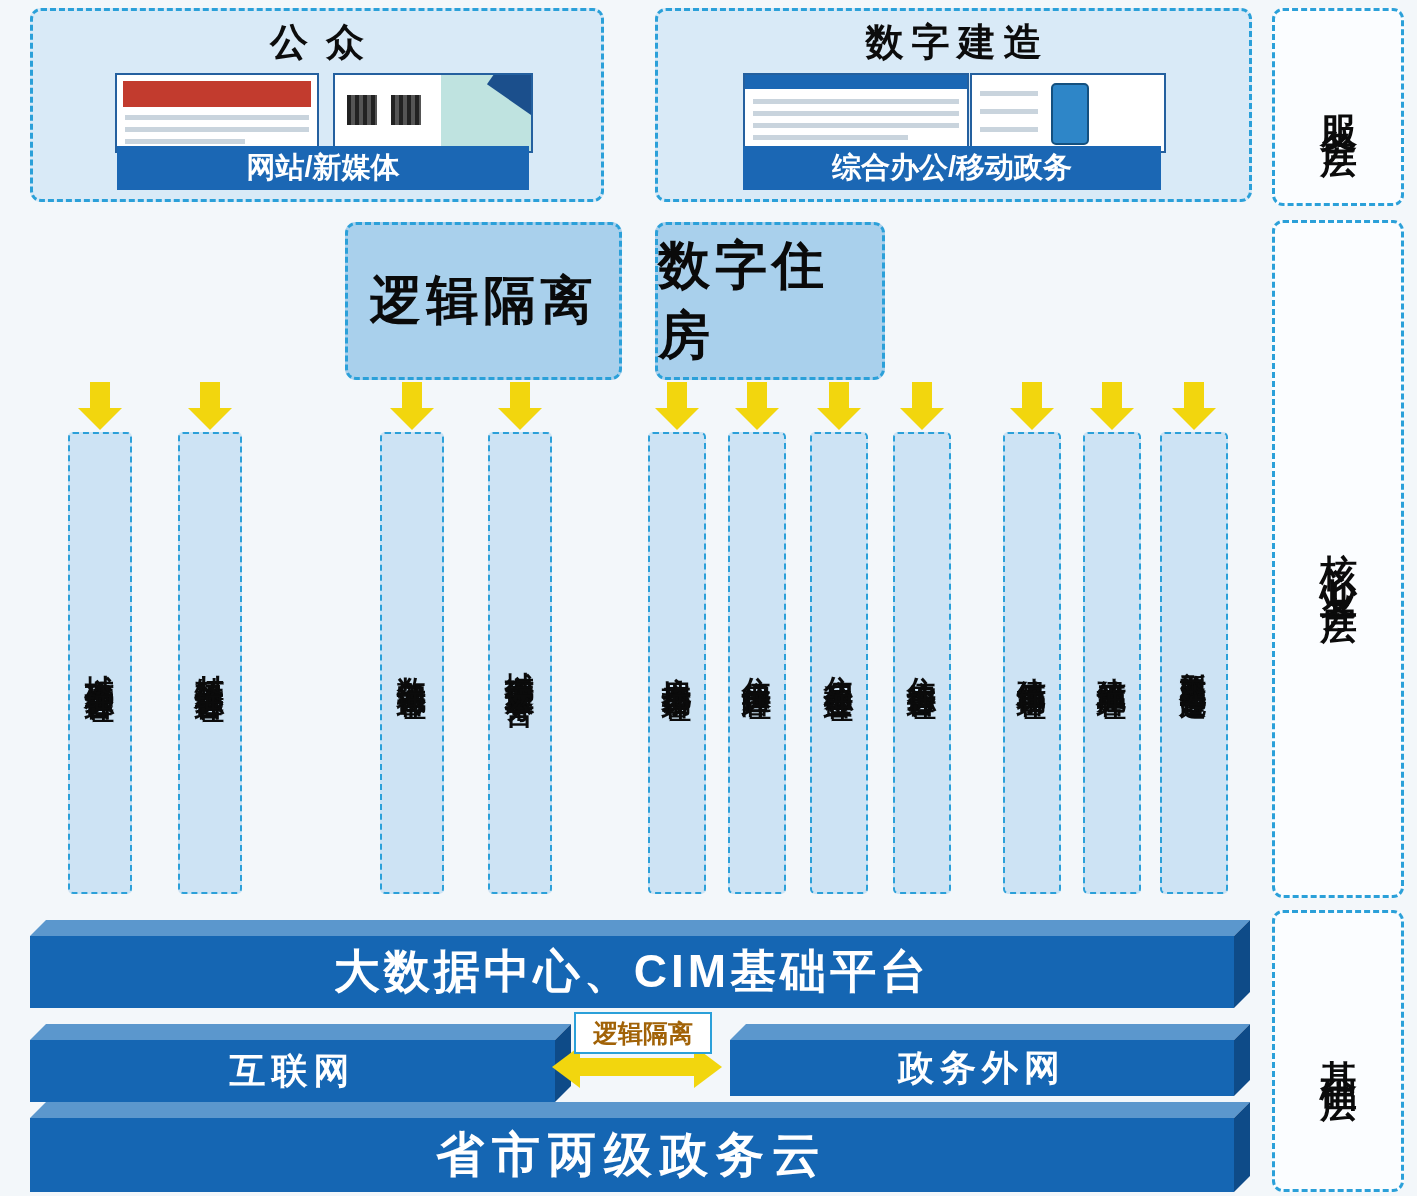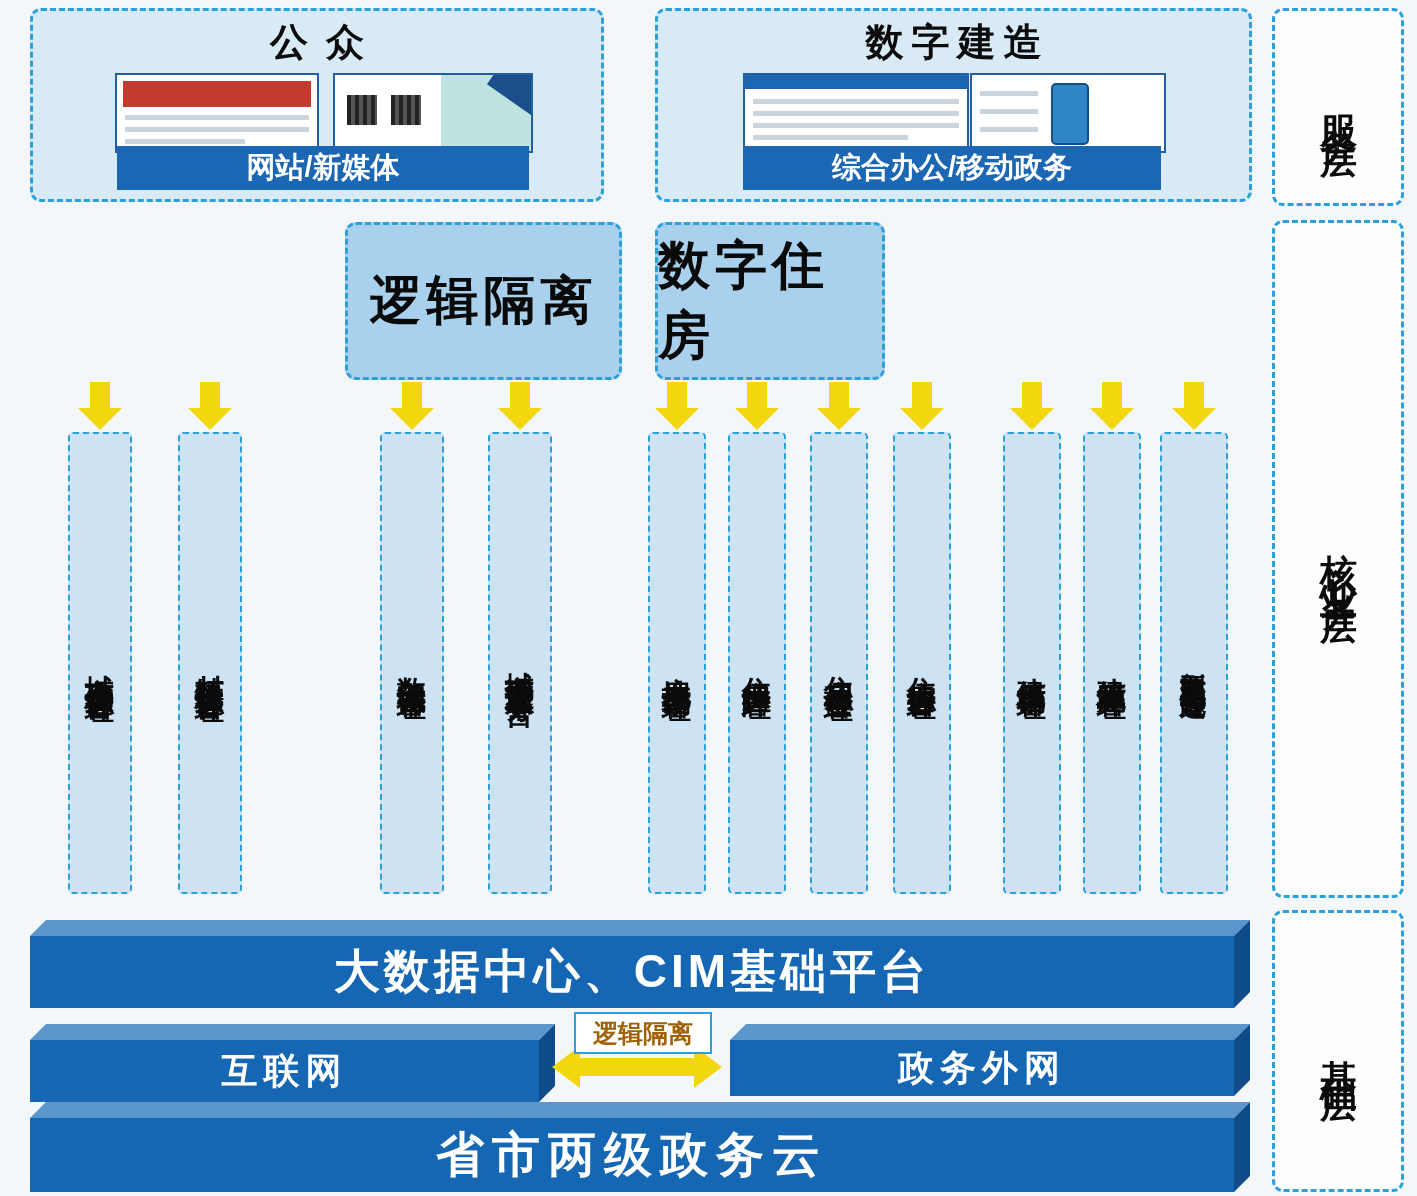--- a/index.html
+++ b/index.html
@@ -245,21 +245,21 @@
     </div>
 
   <div class="bar3d" style="left:30px;top:920px;width:1220px;height:88px;">
     <div class="topface"></div>
       <div class="sideface"></div>
     <div class="face f46">
         <span>大数据中心、CIM基础平台</span>
       </div>
   </div>
 
-  <div class="bar3d" style="left:30px;top:1024px;width:525px;height:78px;">
+  <div class="bar3d" style="left:30px;top:1024px;width:525px;height:78px;padding-left:16px;">
     <div class="topface"></div>
       <div class="sideface"></div>
     <div class="face f36">
         <span>互联网</span>
       </div>
   </div>
 
   <div class="bar3d" style="left:730px;top:1024px;width:520px;height:72px;">
     <div class="topface"></div>
       <div class="sideface"></div>

